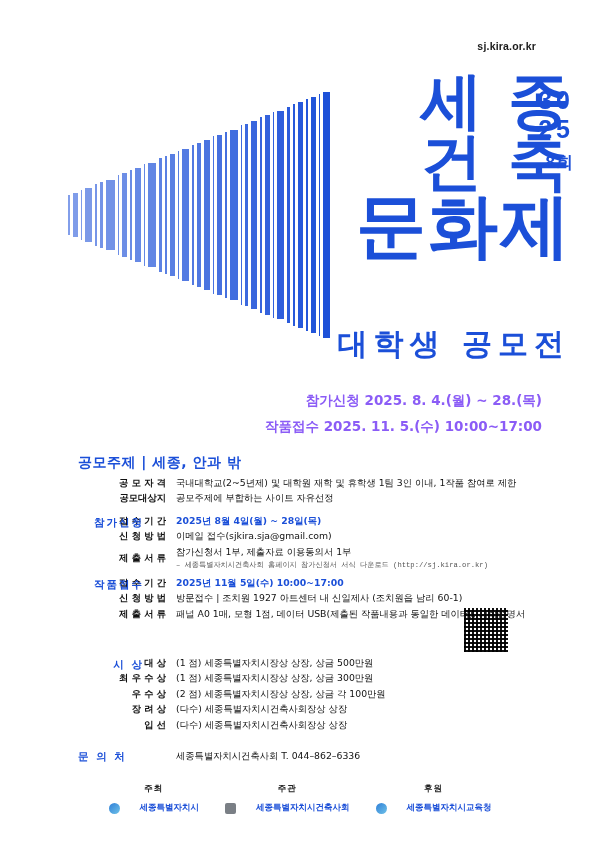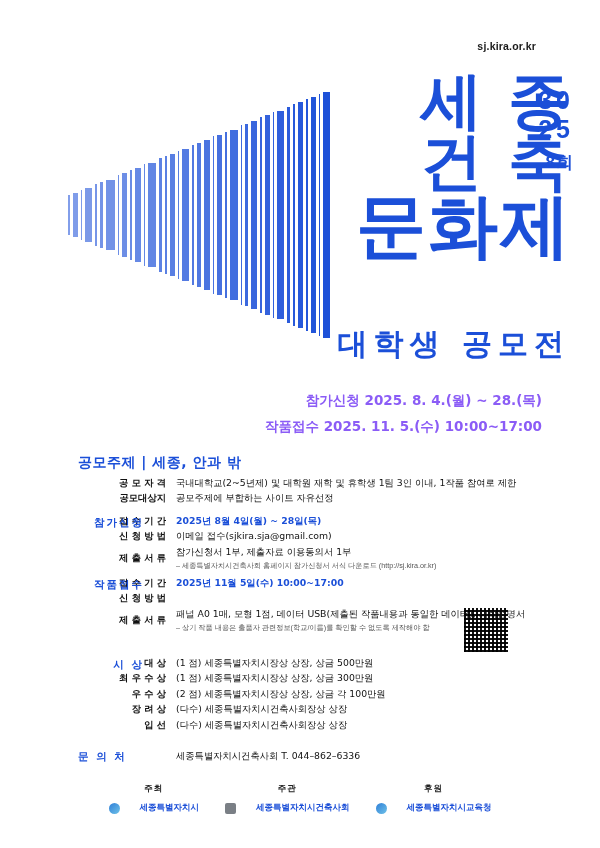--- a/index.html
+++ b/index.html
@@ -167,21 +167,21 @@
   .val {
     font-size: 9.3px;
     color: #111;
     font-family: "DejaVu Sans", "Liberation Sans", sans-serif;
   }
   .val.blue { color: #1b4fd8; font-weight: bold; }
   .note {
     font-size: 7.2px;
     color: #555;
     margin-top: 1px;
-    font-family: Liberation Sans, sans-serif;
+    font-family: Liberation Mono, monospace;
   }
 
   .group {
     position: absolute;
     left: 78px;
     width: 470px;
   }
   .group .ghead {
     position: absolute;
     left: 0;
@@ -364,26 +364,26 @@
 
     <div class="group" style="top:124px;">
       <div class="ghead">작품접수</div>
       <div class="gbody">
         <div class="row">
           <div class="lbl">접 수 기 간</div>
           <div class="val blue">2025년 11월 5일(수) 10:00~17:00</div>
         </div>
         <div class="row">
           <div class="lbl">신 청 방 법</div>
+          <div class="val">방문접수 | 조치원 1927 아트센터 내 신일제사 (조치원읍 남리 60-1)</div>
         </div>
         <div class="row">
           <div class="lbl">제 출 서 류</div>
           <div>
             <div class="val">패널 A0 1매, 모형 1점, 데이터 USB(제출된 작품내용과 동일한 데이터), 재학증명서</div>
-            <div class="note">– 상기 작품 내용은 출품자 관련정보(학교/이름)를 확인할 수 없도록 제작해야 함</div>
           </div>
         </div>
       </div>
     </div>
 
     <div class="group" style="top:204px;">
       <div class="ghead">시        상</div>
       <div class="gbody">
         <div class="row">
           <div class="lbl">대        상</div>

